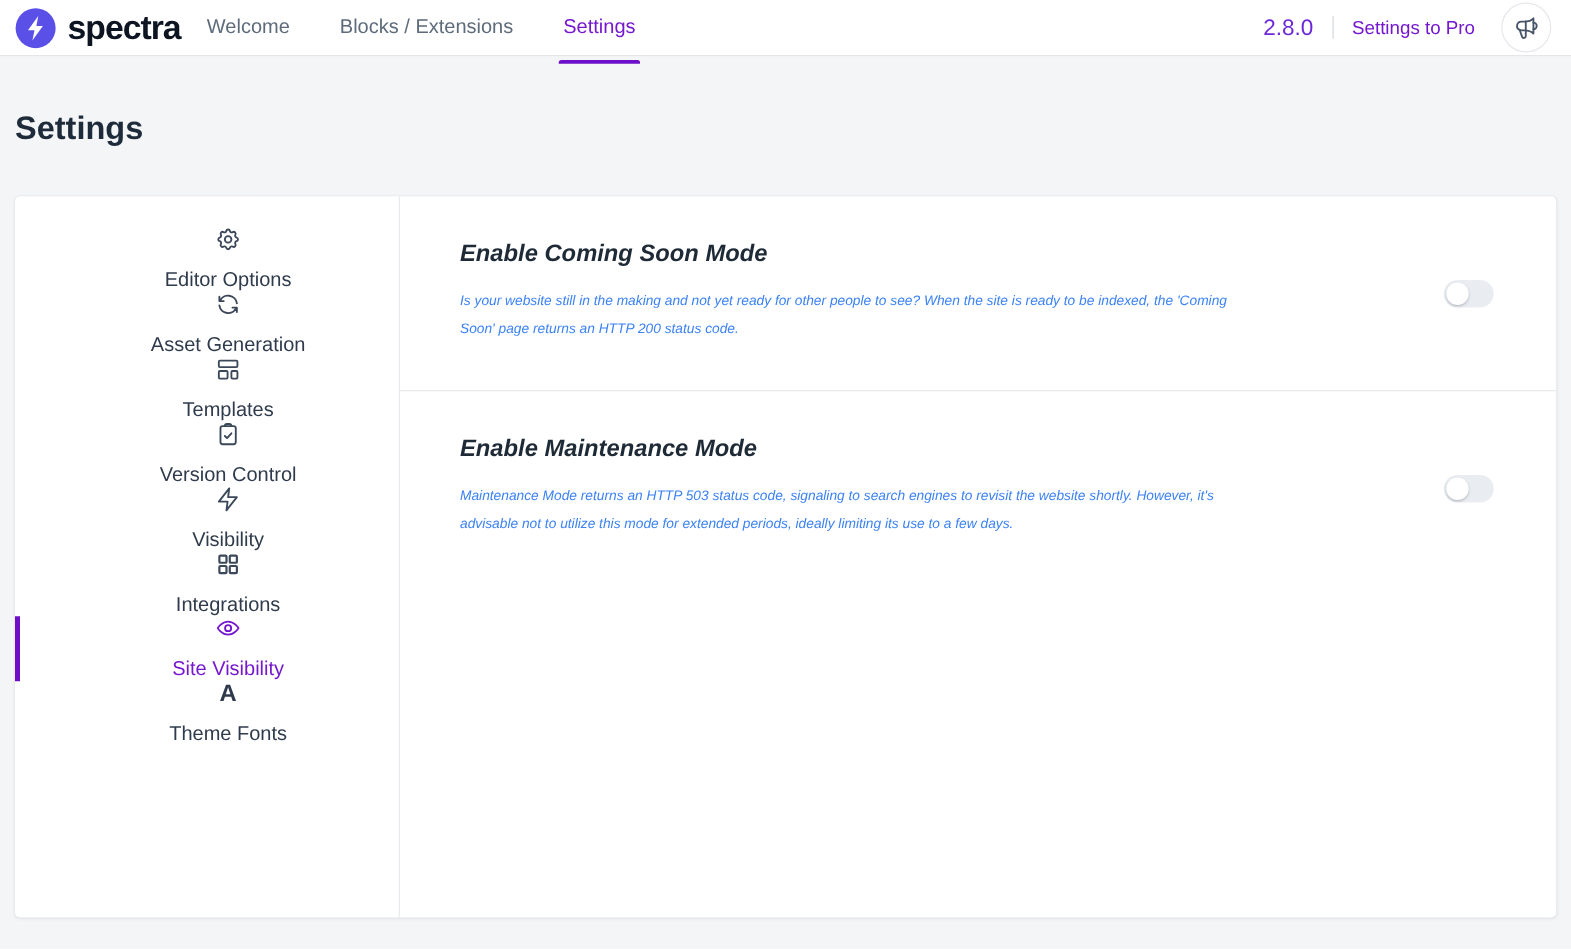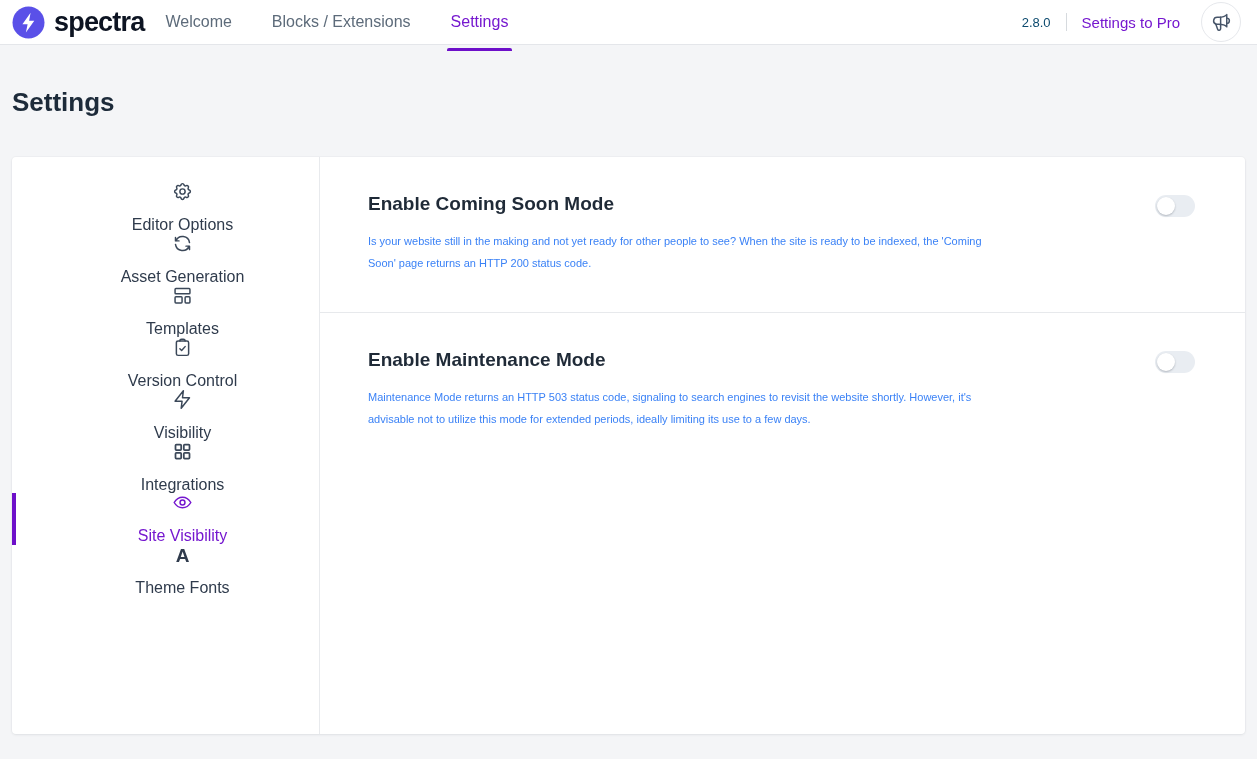--- a/index.html
+++ b/index.html
@@ -24,21 +24,21 @@
   .nav-item {
     display:flex; align-items:center; height:100%;
     font-size:16px; color:#5d6b7a; cursor:pointer; position:relative;
   }
   .nav-item.active { color:#7517cf; }
   .nav-item.active::after {
     content:""; position:absolute; left:-4px; right:-4px; bottom:0;
     height:3px; background:#6d0fc9; border-radius:2px 2px 0 0;
   }
   .topbar-right { margin-left:auto; display:flex; align-items:center; gap:15px; }
-  .version { font-size:13px; color:#0c4a6e; }
+  .version { font-size:18px; color:#6d28d9; }
   .vdivider { width:1px; height:18px; background:#d6dade; }
   .upgrade { font-size:15px; color:#7517cf; cursor:pointer; }
   .announce-btn {
     width:40px; height:40px; border-radius:50%; background:#fff;
     border:1px solid #e6e8ec; display:flex; align-items:center; justify-content:center;
     cursor:pointer; margin-left:6px;
   }
 
   
   .page-head { padding:42px 12px 0; }
@@ -63,22 +63,22 @@
   .side-item.active { color:#7517cf;justify-content:flex-end; }
   .side-item.active .ic svg { stroke:#7517cf; }
   .side-item.active::before {
     content:""; position:absolute; left:0; top:0; bottom:0; width:4px; background:#6d0fc9;
   }
   .font-glyph { font-size:19px; font-weight:700; color:#2f3b4c; line-height:1; font-family:"Liberation Sans",sans-serif; }
 
   
   .content { flex:1; display:flex; flex-direction:column; }
   .setting-section {
-    padding:34px 50px 38px 48px; display:flex; align-items:flex-start;
-    justify-content:space-between; gap:40px;
+    padding:34px 50px 38px 48px; display:flex; align-items:center;
+    justify-content:space-between; gap:40px;font-style:italic;
   }
   .setting-section + .setting-section { border-top:1px solid #e7e9ec; }
   .setting-text { max-width:630px; }
   .setting-title { margin:0 0 13px; font-size:19px; font-weight:600; color:#1f2a37; line-height:26px; }
   .setting-desc { margin:0; font-size:11px; line-height:22px; color:#3b82f6; }
 
   
   .toggle {
     width:40px; height:22px; border-radius:11px; background:#e9edf2;
     position:relative; flex-shrink:0; margin-top:4px; cursor:pointer;

